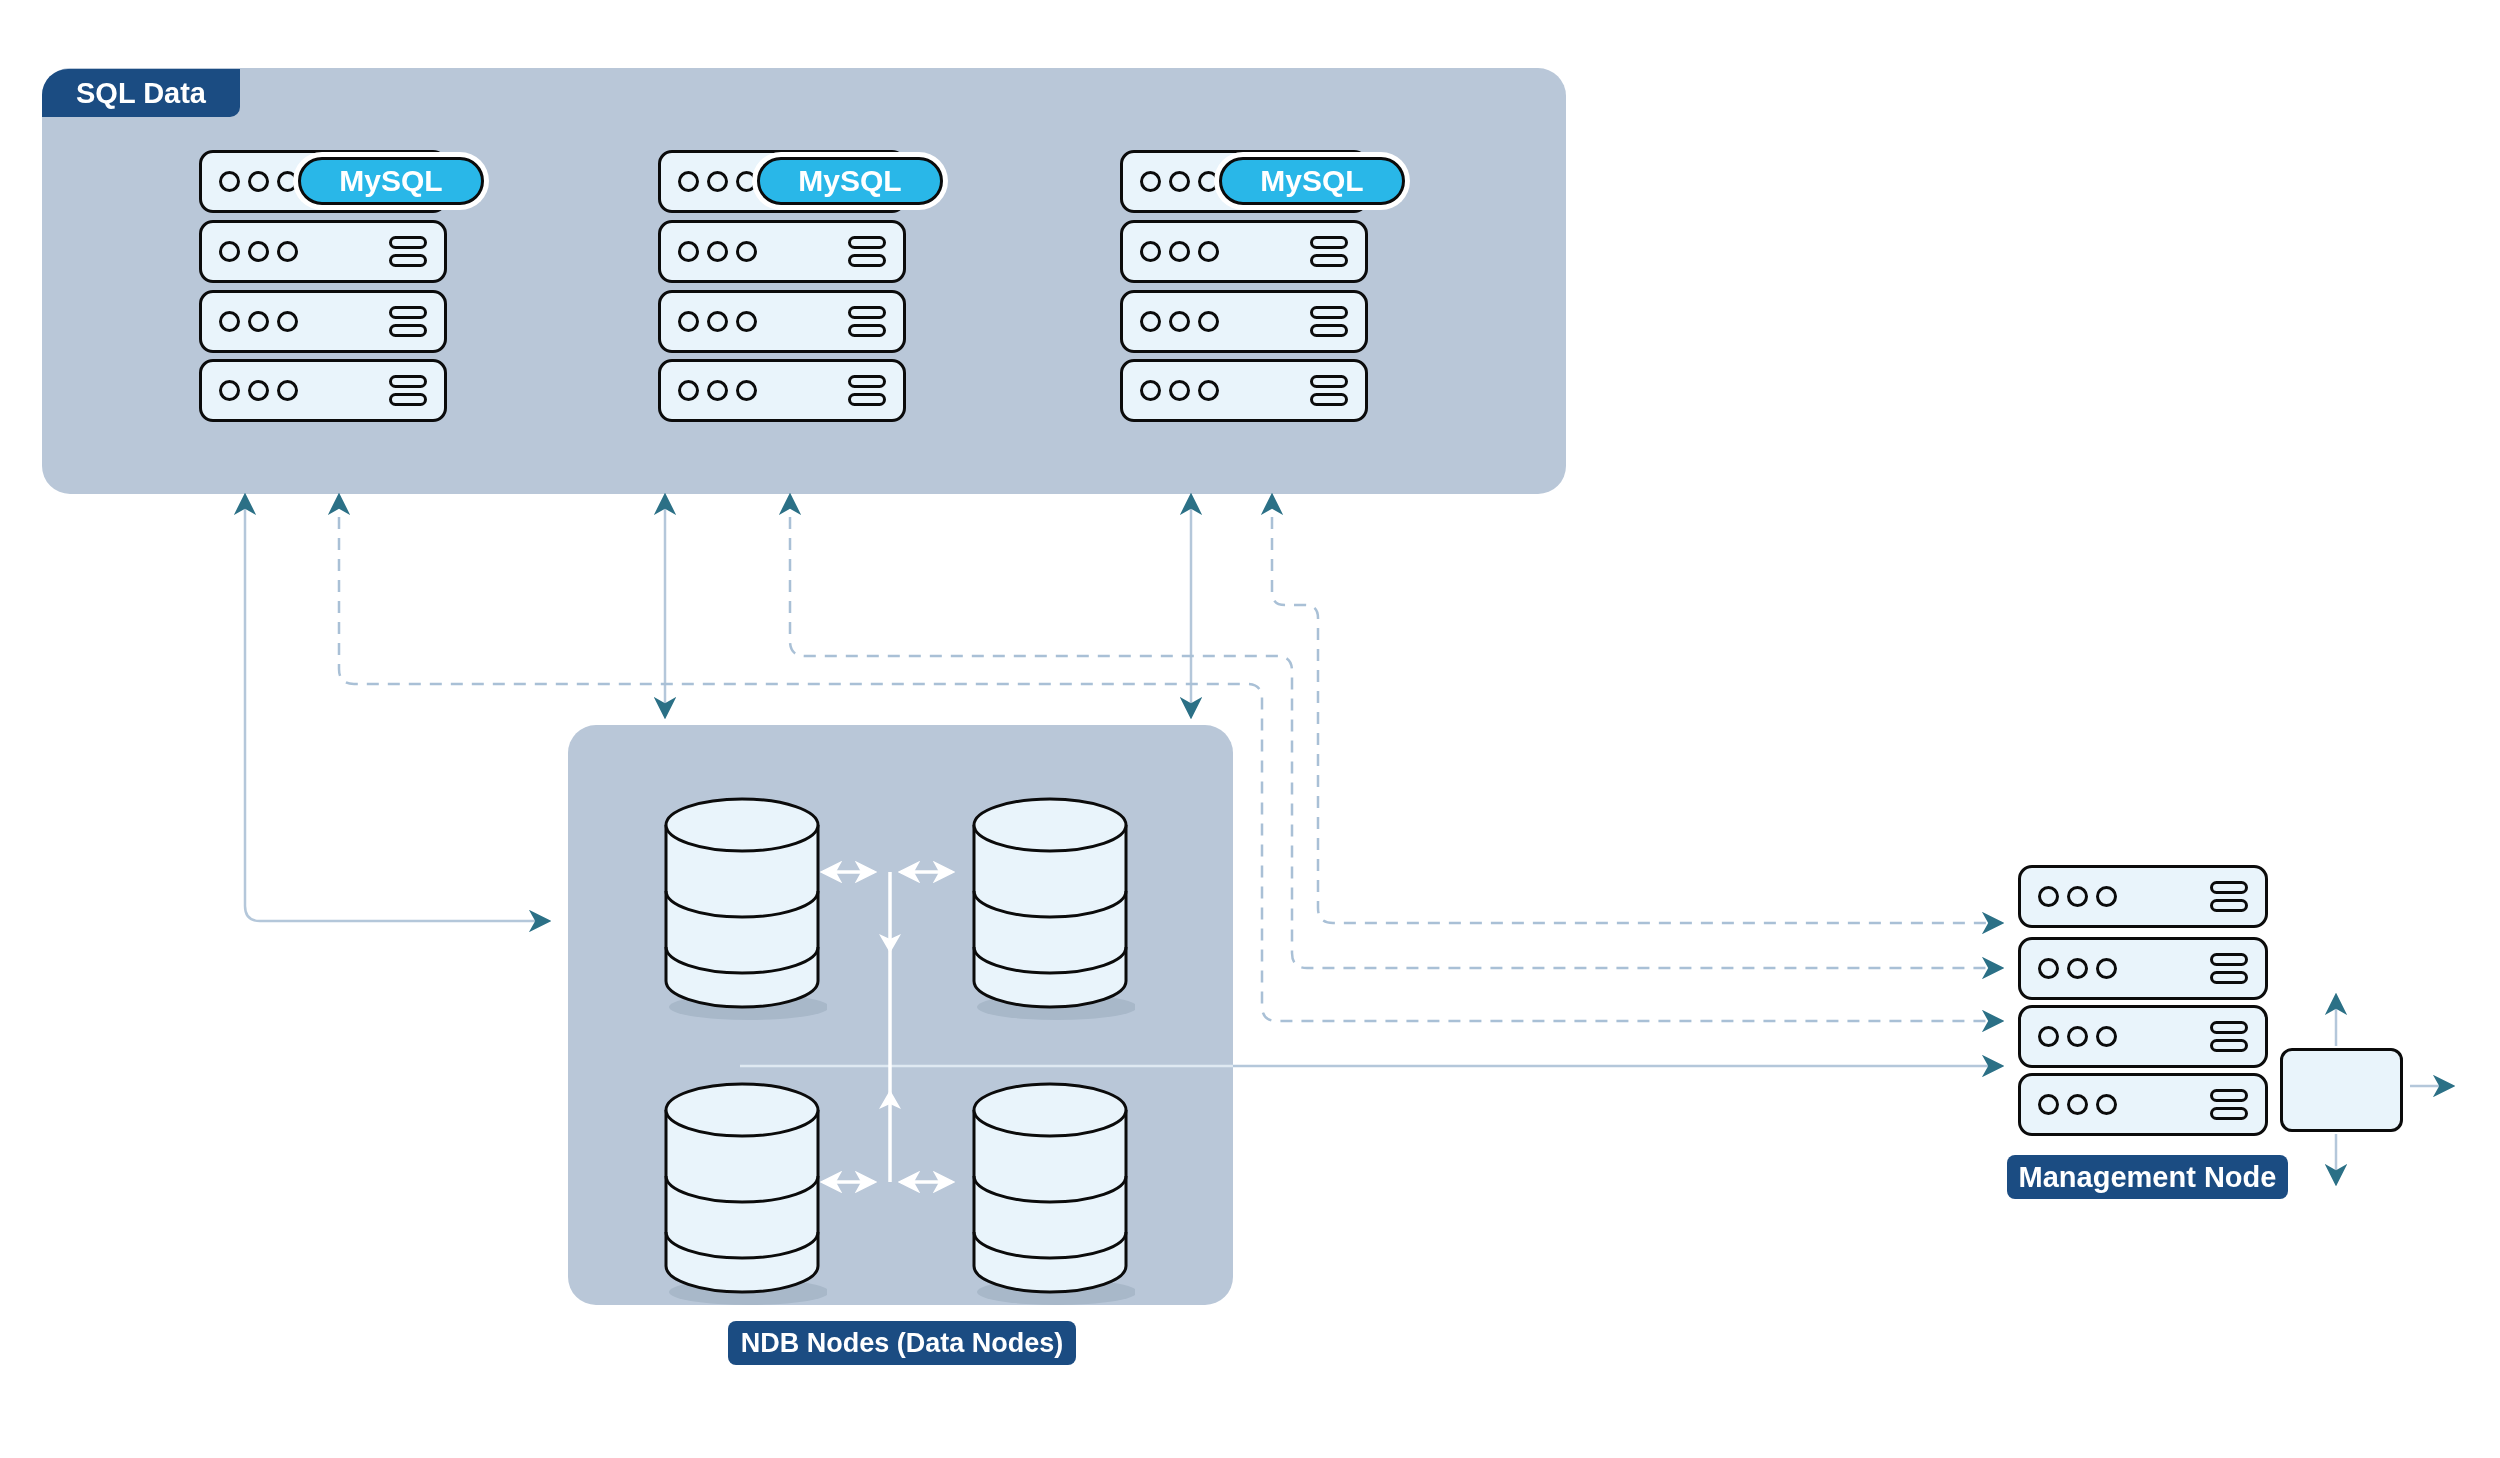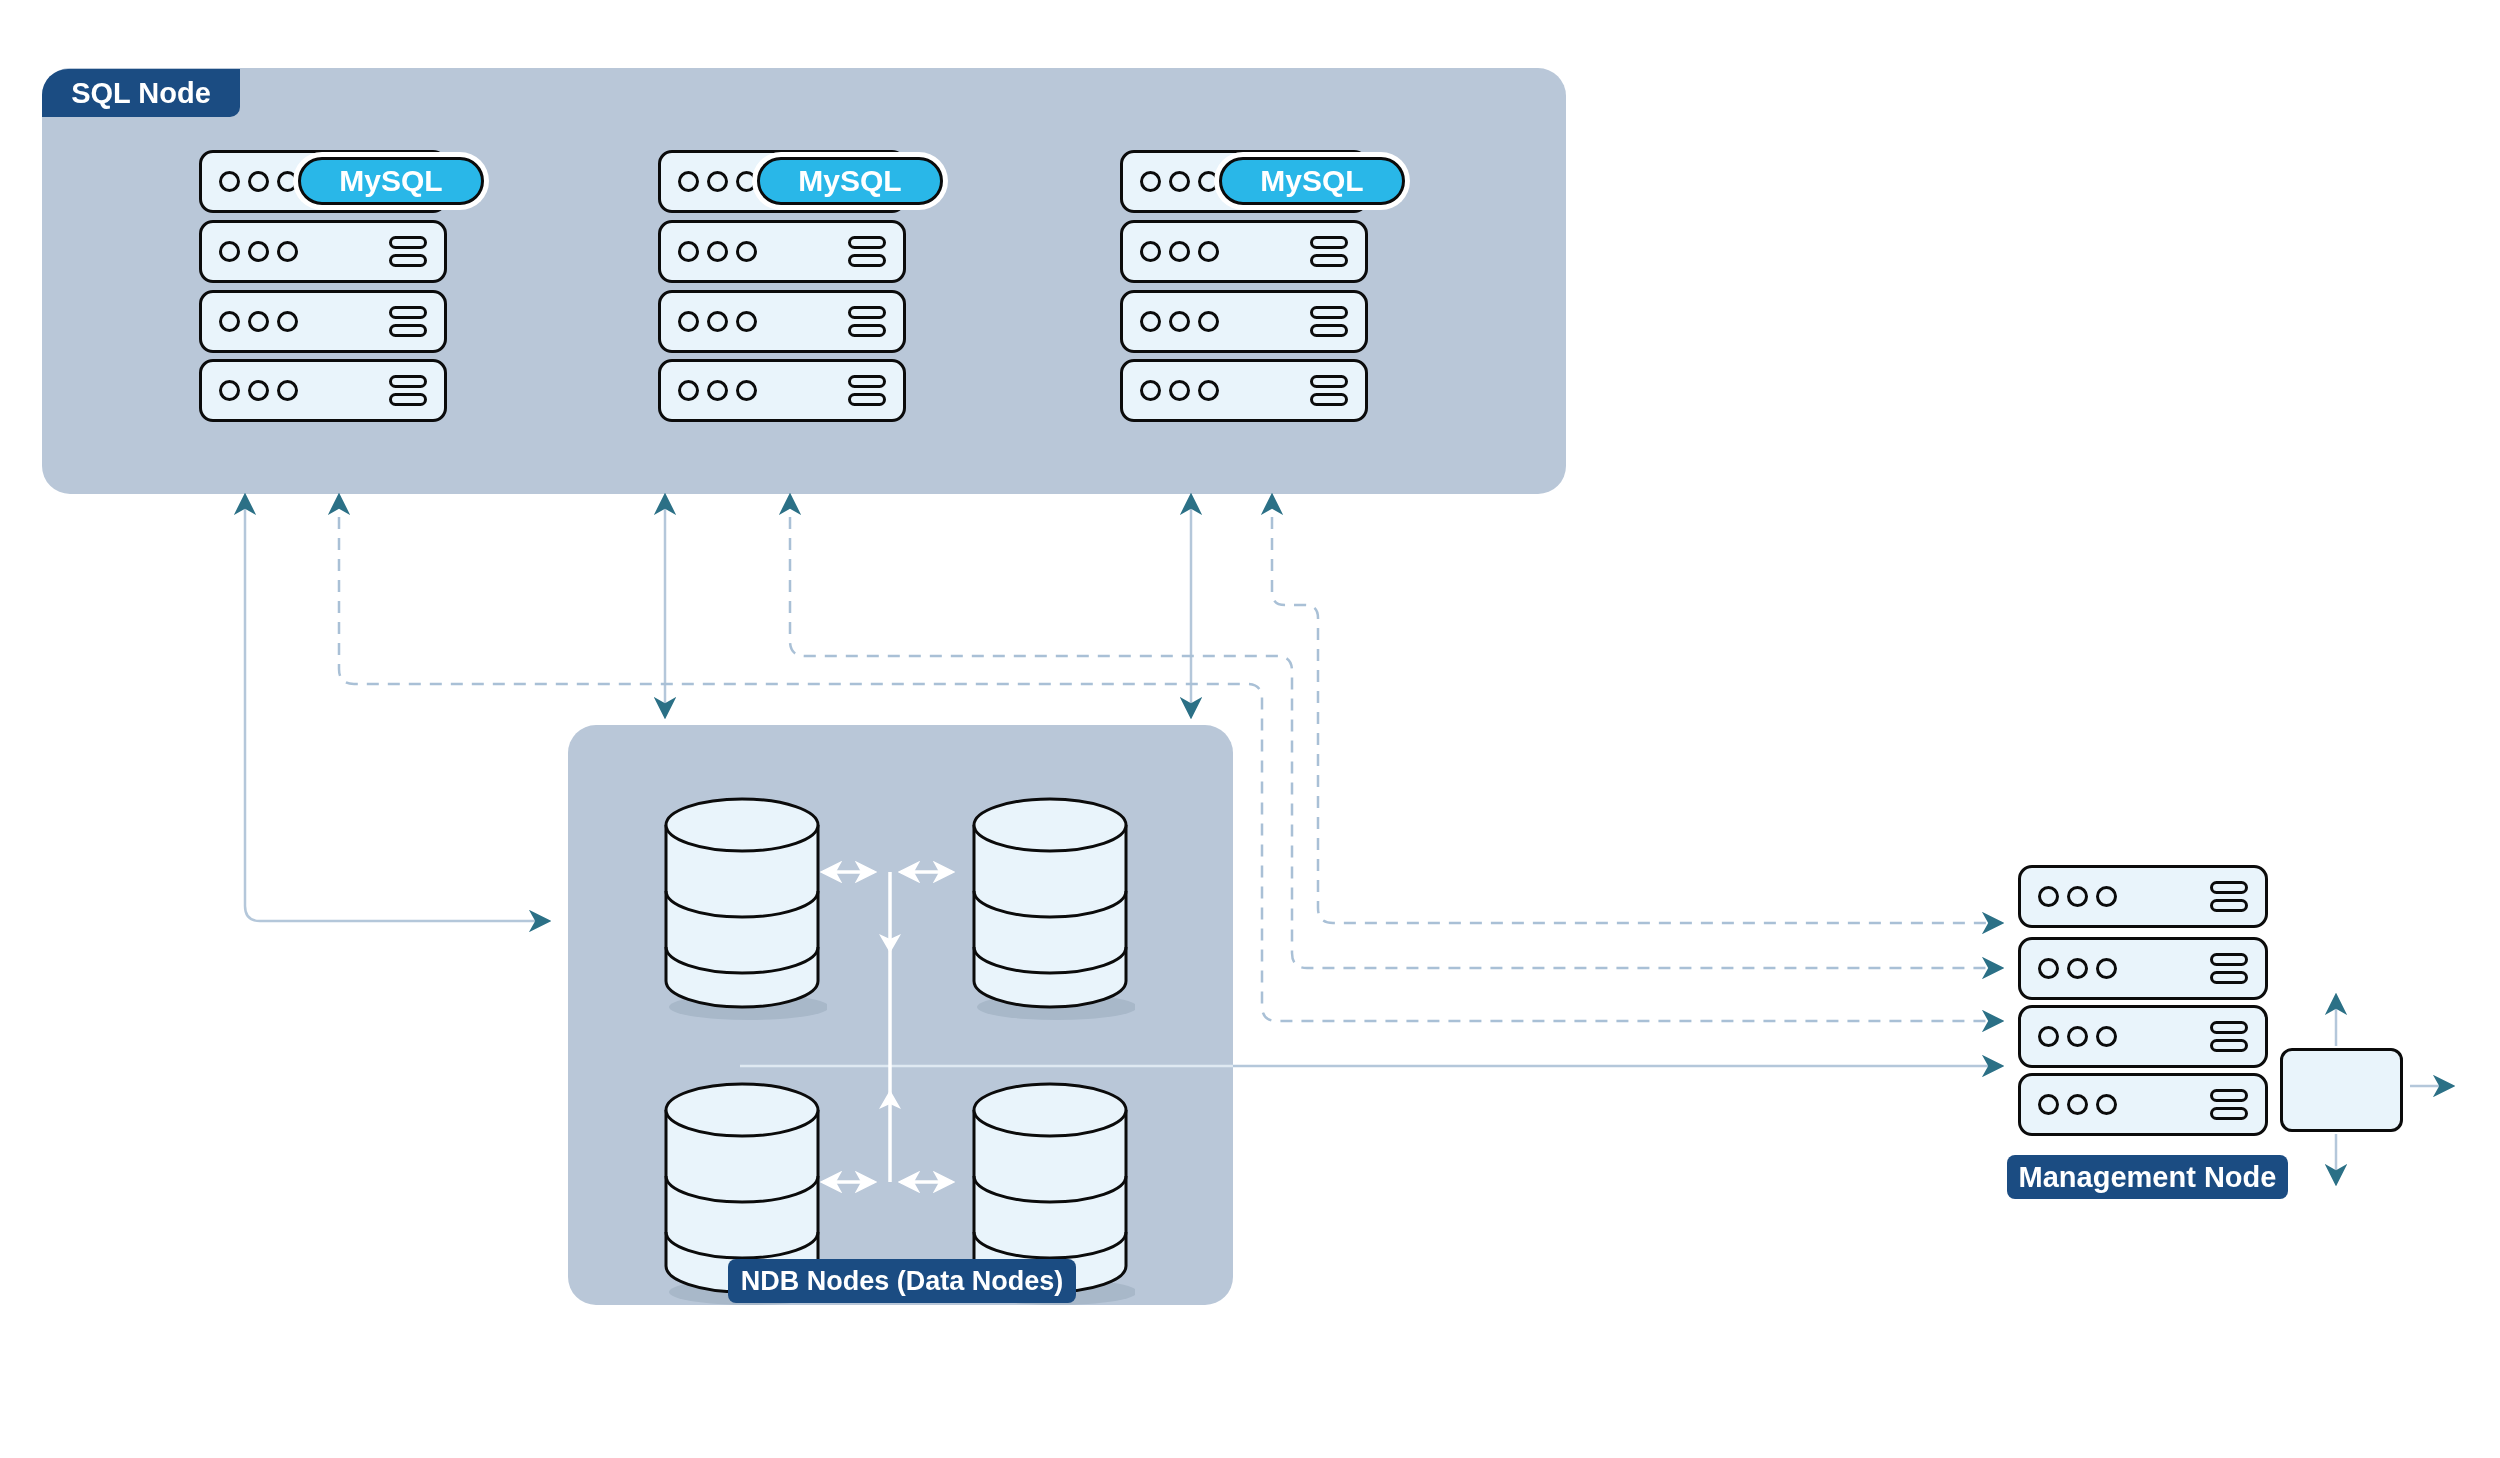--- a/index.html
+++ b/index.html
@@ -10,21 +10,21 @@
   .panel{
     position:absolute;background:#b9c7d8;border-radius:28px;
   }
   .panel-label{
     position:absolute;background:#1b4c82;color:#ffffff;font-weight:bold;
     display:flex;align-items:center;justify-content:center;z-index:5;
   }
   #sql-panel{left:42px;top:68px;width:1524px;height:426px;}
   #sql-label{left:42px;top:69px;width:198px;height:48px;font-size:29px;border-radius:26px 0 10px 0;z-index:6;}
   #ndb-panel{left:568px;top:725px;width:665px;height:580px;}
-  #ndb-label{left:728px;top:1259px;width:348px;height:44px;font-size:27px;border-radius:8px;}
+  #ndb-label{left:728px;top:1321px;width:348px;height:44px;font-size:27px;border-radius:8px;}
   #mgmt-label{left:2007px;top:1155px;width:281px;height:44px;font-size:29px;border-radius:8px;}
 
   .server{
     position:absolute;width:248px;height:63px;background:#e9f4fb;
     border:3px solid #0b0b0b;border-radius:14px;box-sizing:border-box;
     display:flex;align-items:center;padding:0 17px;z-index:2;
   }
   .dot{
     width:21px;height:21px;border:3px solid #0b0b0b;border-radius:50%;
     margin-right:8px;flex:0 0 auto;box-sizing:border-box;
@@ -49,21 +49,21 @@
   .cyl{position:absolute;width:166px;height:228px;z-index:2;}
   #connector-layer{
     position:absolute;left:0;top:0;width:2500px;height:1458px;
     z-index:4;pointer-events:none;
   }
 </style>
 </head>
 <body>
 
 <div class="panel" id="sql-panel"></div>
-<div class="panel-label" id="sql-label">SQL Node</div>
+<div class="panel-label" id="sql-label">SQL Data</div>
 
 <div class="server" style="left:199px;top:150px;">
   <span class="dot"></span>
     <span class="dot"></span>
     <span class="dot"></span>
   <span class="mysql-badge">MySQL</span>
 </div>
 <div class="server" style="left:199px;top:220px;">
   <span class="dot"></span>
     <span class="dot"></span>

